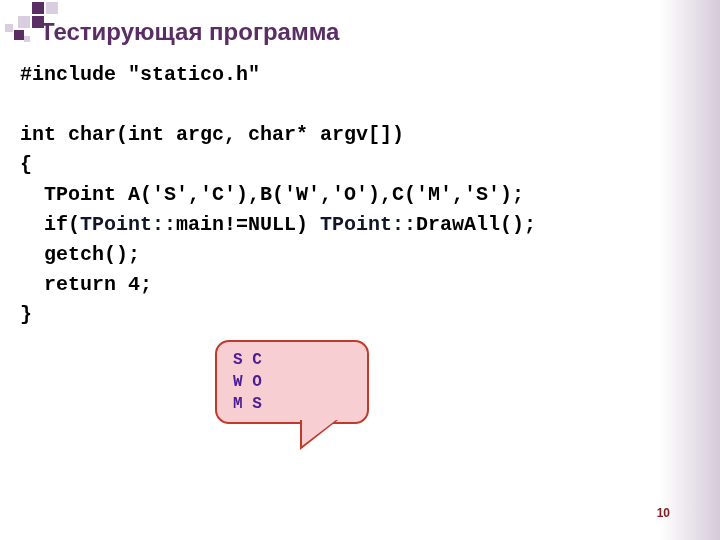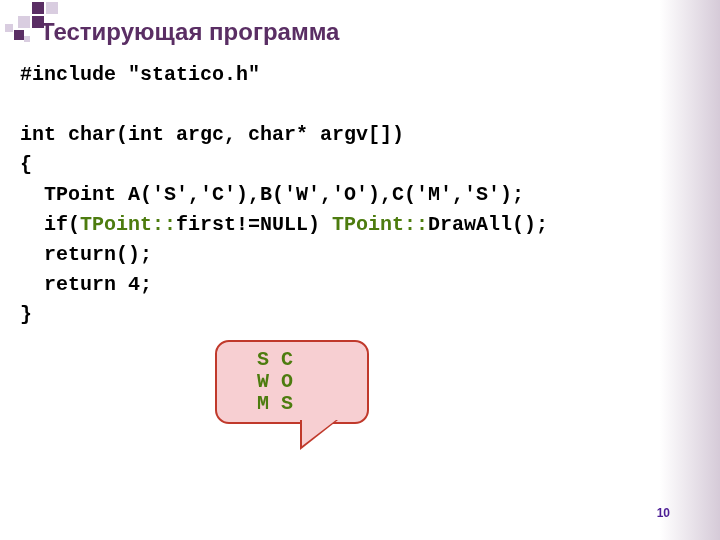--- a/index.html
+++ b/index.html
@@ -35,42 +35,41 @@
     position: absolute;
     top: 60px;
     left: 20px;
     font-family: "Courier New", monospace;
     font-size: 20px;
     font-weight: bold;
     line-height: 30px;
     color: #000;
     white-space: pre;
   }
-  .kw { color: #4d7c0f; }
+  .kw { color: #0f172a; }
   .callout {
     position: absolute;
     top: 340px;
     left: 215px;
     width: 150px;
     height: 80px;
     background: #f7cfd2;
     border: 2px solid #c0392b;
     border-radius: 14px;
   }
   .callout-text {
     position: absolute;
     top: 7px;
     left: 16px;
     font-family: "Courier New", monospace;
-    font-size: 20px;
+    font-size: 16px;
     font-weight: bold;
     line-height: 22px;
     white-space: pre;
-    color: #4d7c0f;
-    margin-left: 24px;
+    color: #4c1d95;
   }
   .callout-tail {
     position: absolute;
     bottom: -24px;
     left: 85px;
     width: 0;
     height: 0;
     border-left: 0px solid transparent;
     border-right: 34px solid transparent;
     border-top: 26px solid #f7cfd2;
@@ -84,21 +83,21 @@
     border-left: 0px solid transparent;
     border-right: 38px solid transparent;
     border-top: 30px solid #c0392b;
   }
   .pagenum {
     position: absolute;
     bottom: 20px;
     right: 50px;
     font-size: 12px;
     font-weight: bold;
-    color: #4c1d95;
+    color: #7f1d1d;
   }
   .right-fade {
     position: absolute;
     top: 0;
     right: 0;
     width: 60px;
     height: 540px;
     background: linear-gradient(to right, rgba(90,46,100,0) 0%, rgba(90,46,100,0.25) 100%);
   }
 </style>
@@ -117,22 +116,22 @@
   <div class="sq" style="top:36px;left:24px;width:6px;height:6px;background:#d9cde0"></div>
 </div>
 
 <div class="title">Тестирующая программа</div>
 
 <div class="code"><span>#include "statico.h"</span>
 <span></span>
 <span>int char(int argc, char* argv[])</span>
 <span>{</span>
 <span>  TPoint A('S','C'),B('W','O'),C('M','S');</span>
-<span>  if(</span><span class="kw">TPoint::</span><span>first!=NULL) </span><span class="kw">TPoint::</span><span>DrawAll();</span>
-<span>  return();</span>
+<span>  if(</span><span class="kw">TPoint::</span><span>main!=NULL) </span><span class="kw">TPoint::</span><span>DrawAll();</span>
+<span>  getch();</span>
 <span>  return 4;</span>
 <span>}</span></div>
 
 <div class="callout">
   <div class="callout-text">S C
 W O
 M S</div>
   <div class="callout-tail-border"></div>
   <div class="callout-tail"></div>
 </div>

